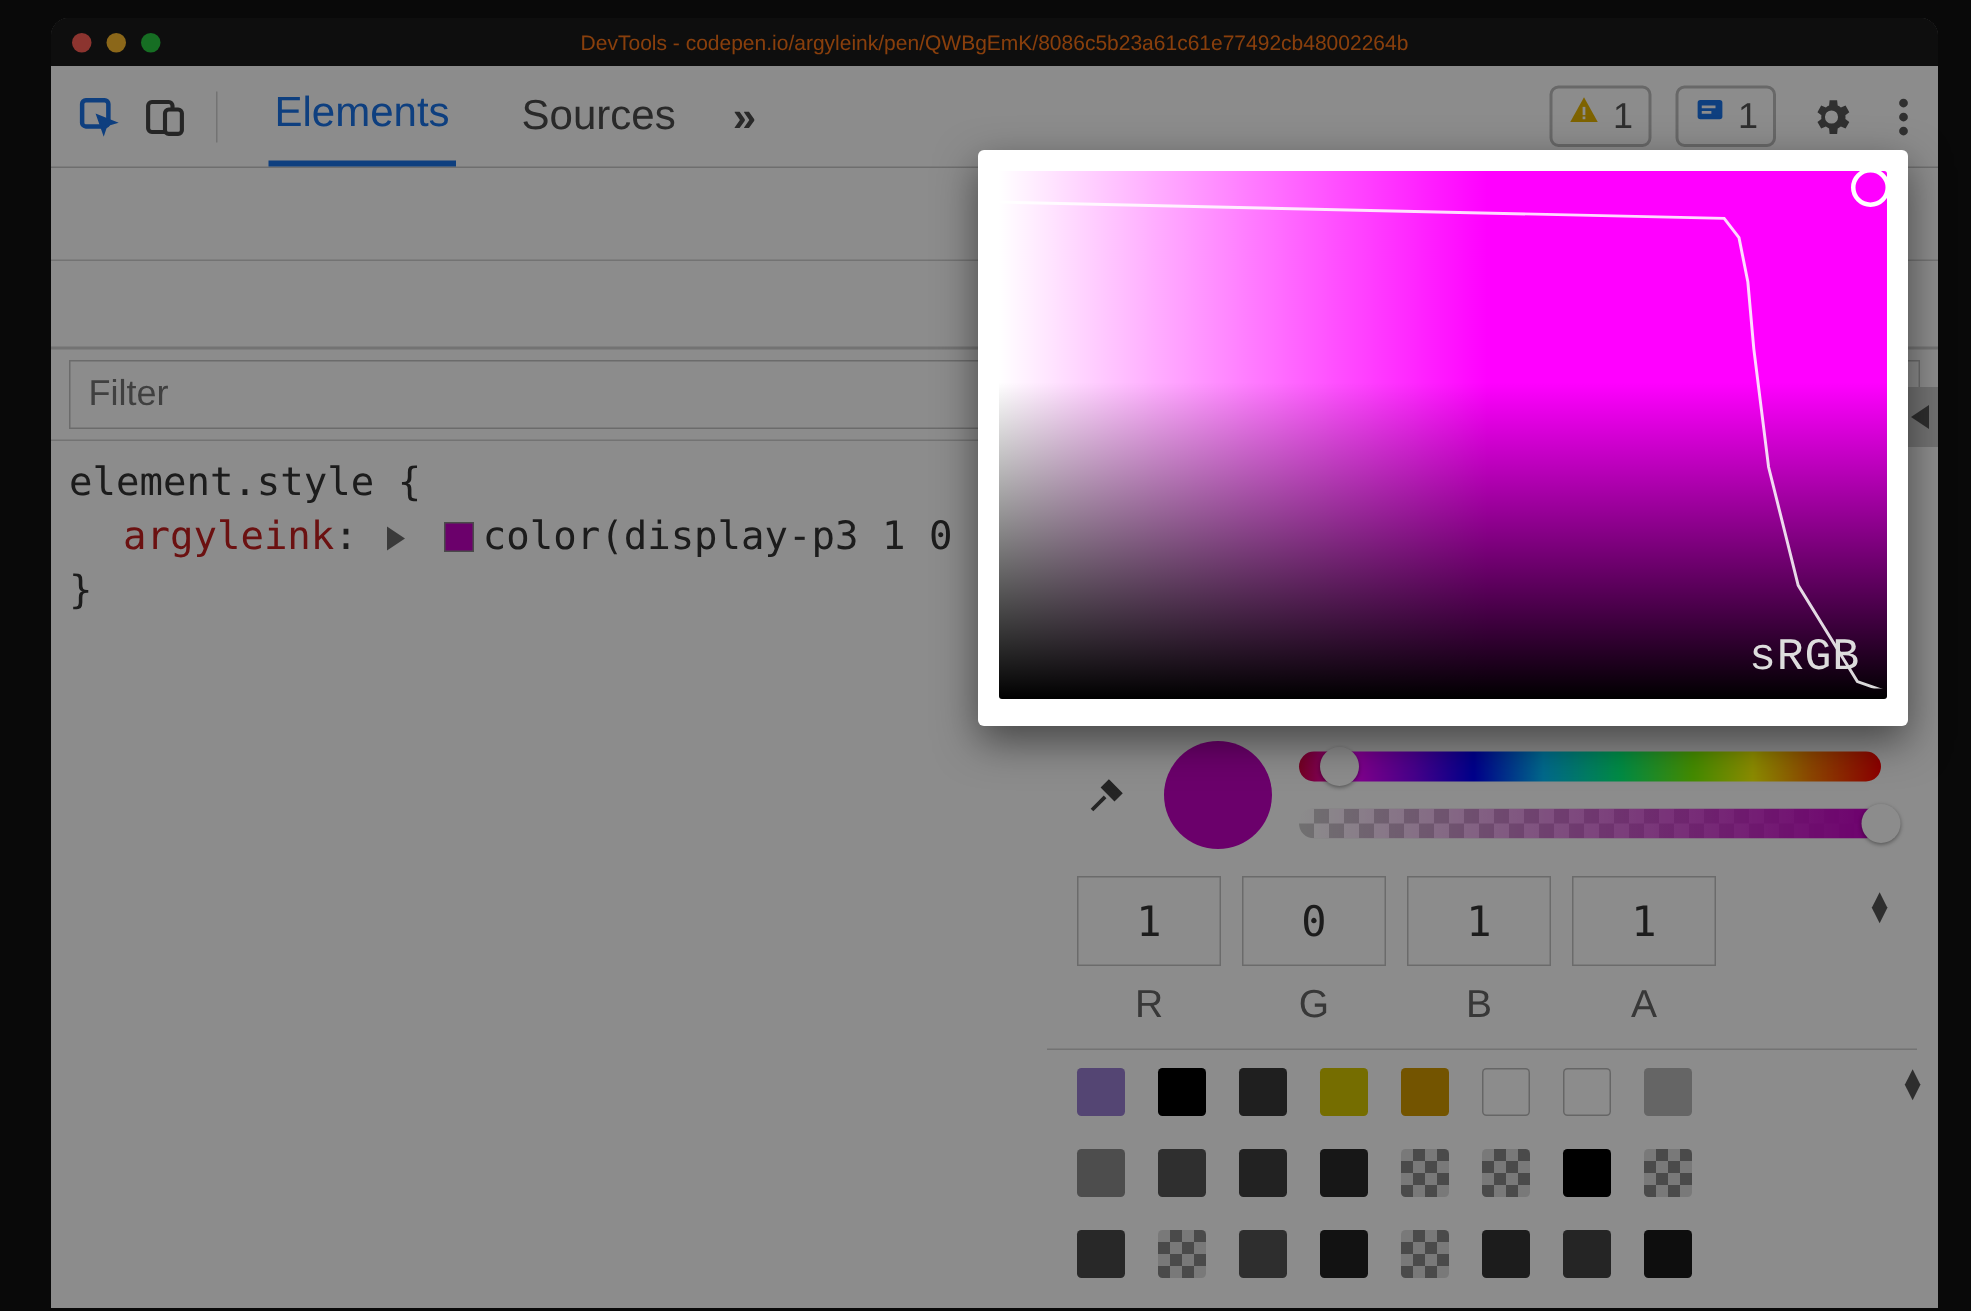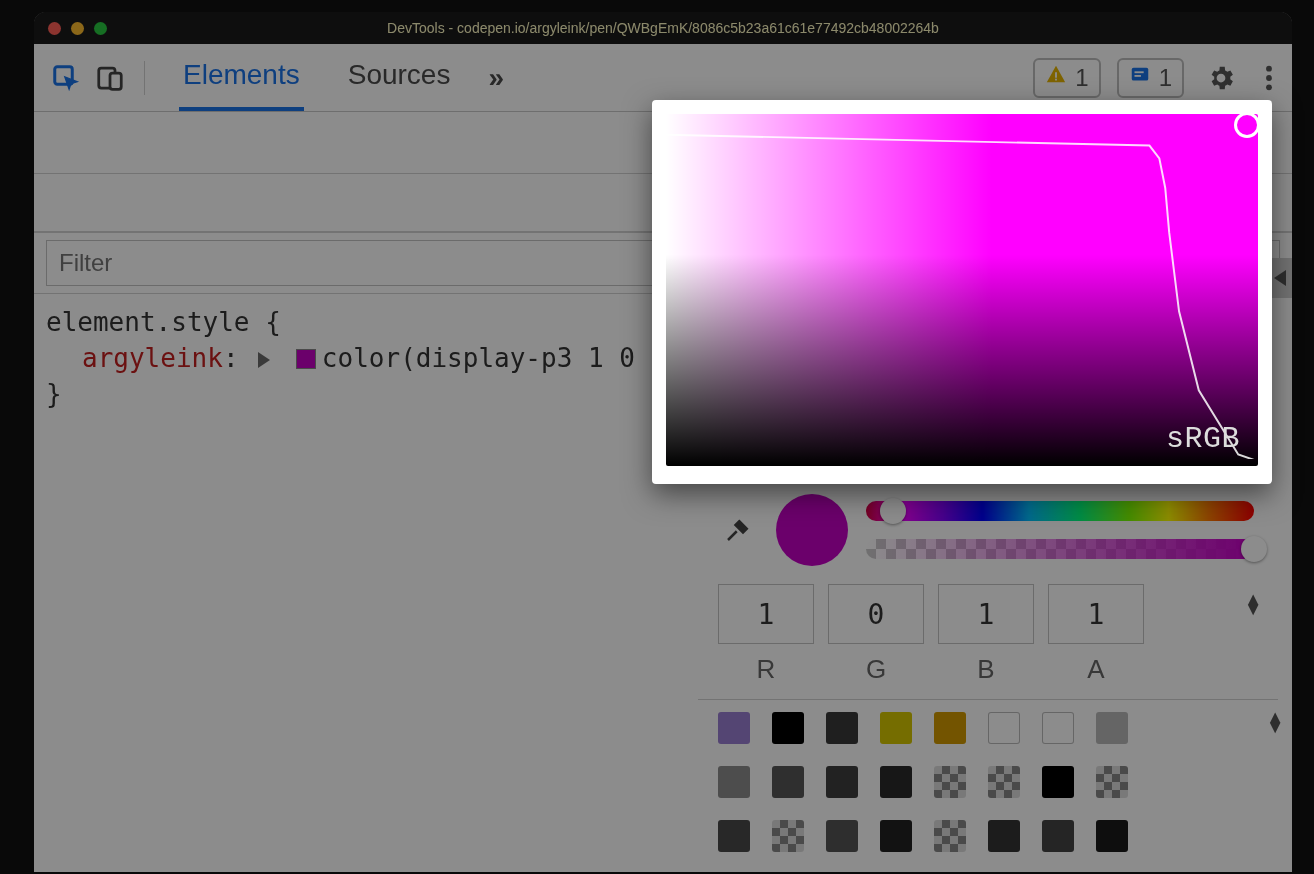--- a/index.html
+++ b/index.html
@@ -16,21 +16,21 @@
     overflow: hidden;
   }
 
   
   .titlebar {
     height: 32px;
     background: #1b1b1b;
     display: flex;
     align-items: center;
     position: relative;
-    color: #fef9c3;
+    color: #f97316;
     font-size: 14px;
   }
   .traffic {
     display: flex; gap: 10px; padding-left: 14px;
   }
   .traffic span {
     width: 13px; height: 13px; border-radius: 50%;
   }
   .t-red { background: #ff5f57; }
   .t-yellow { background: #febc2e; }
@@ -57,20 +57,21 @@
     display: flex; align-items: center; justify-content: center;
     color: #4b4b4b;
   }
   .divider {
     width: 1px; height: 34px;
     background: #d2d2d2;
     margin: 0 10px;
   }
   .tabs {
     display: flex;
+    align-items: center;
     gap: 40px;
     margin-left: 20px;
     font-size: 28px;
     color: #4b4b4b;
   }
   .tab { padding: 14px 4px 16px 4px; cursor: default; }
   .tab.active { color: #1a73e8; border-bottom: 4px solid #1a73e8; }
   .toolbar .more-tabs {
     margin-left: 30px;
     font-size: 28px; font-weight: 700; color: #4b4b4b;

